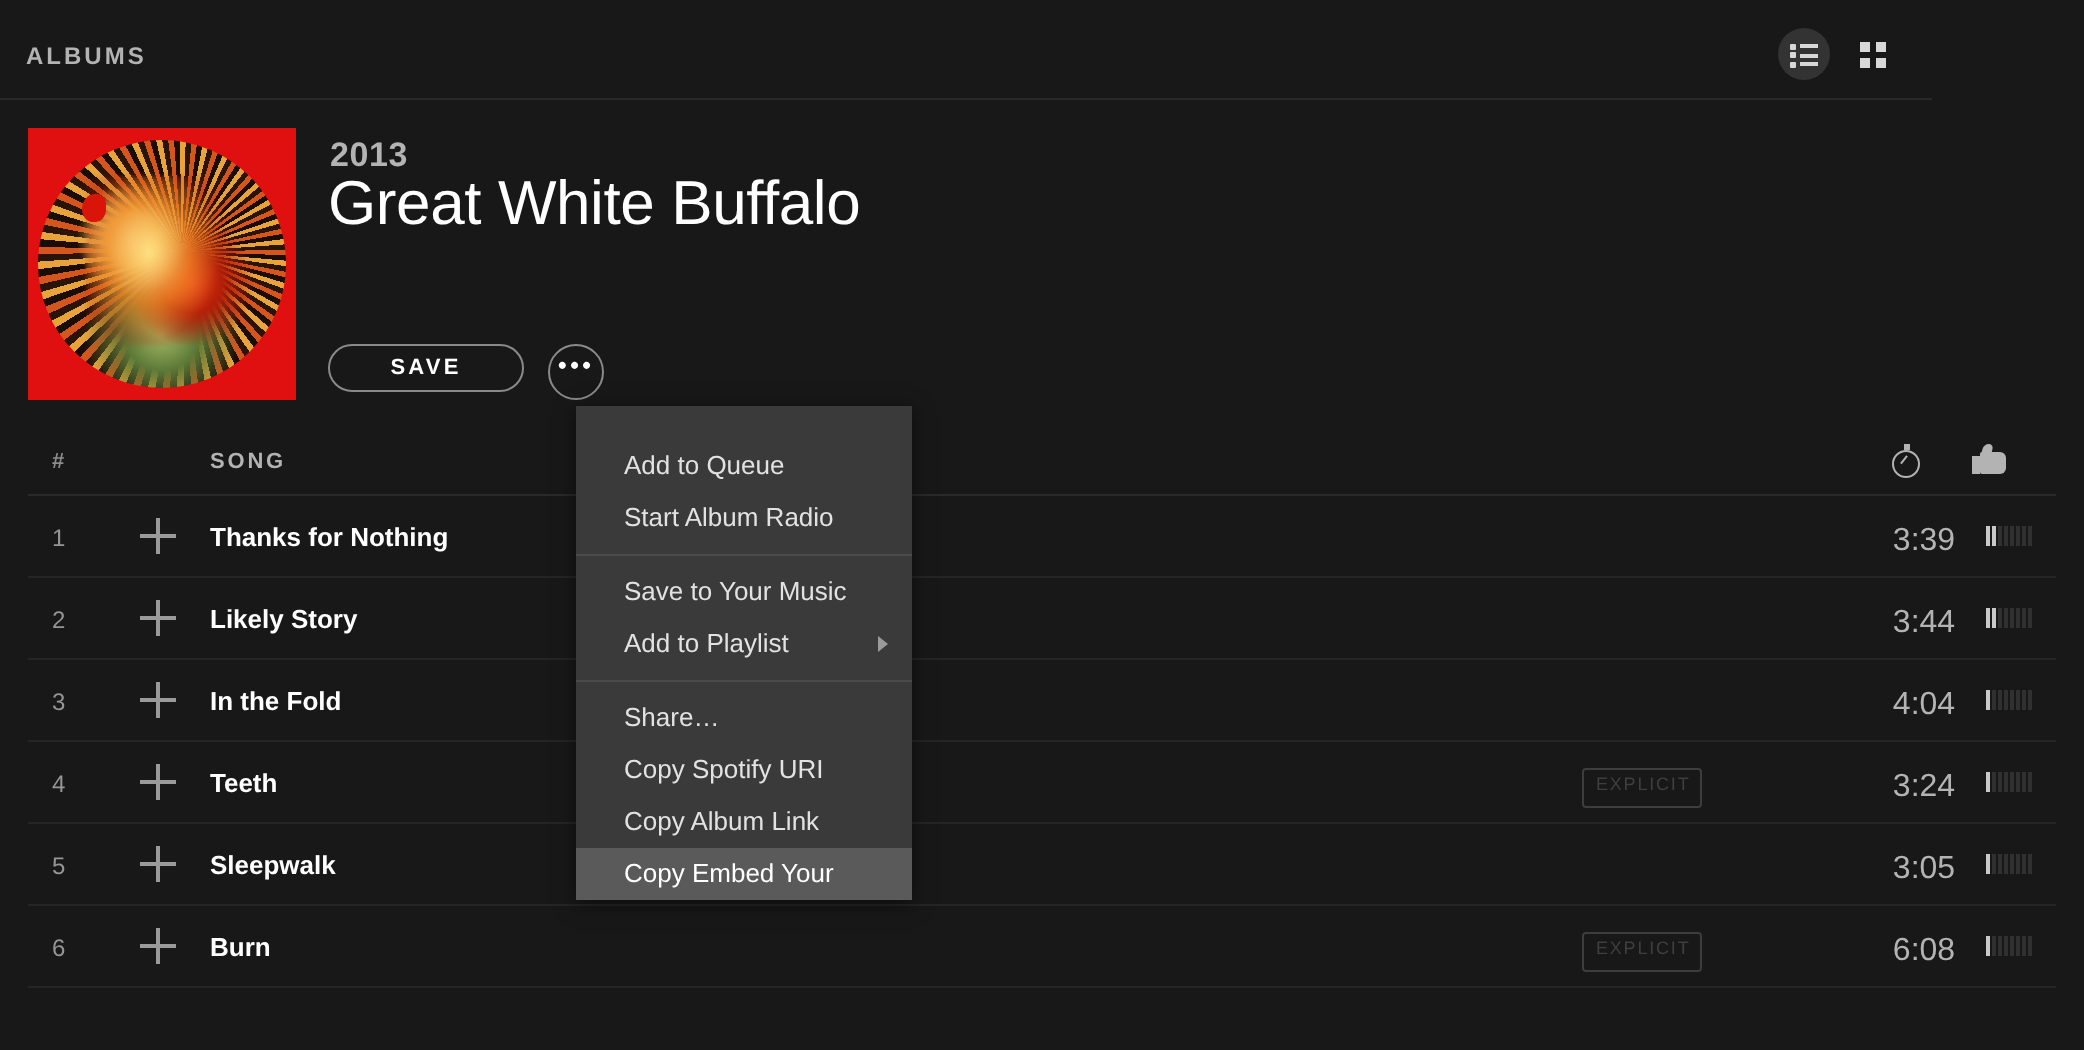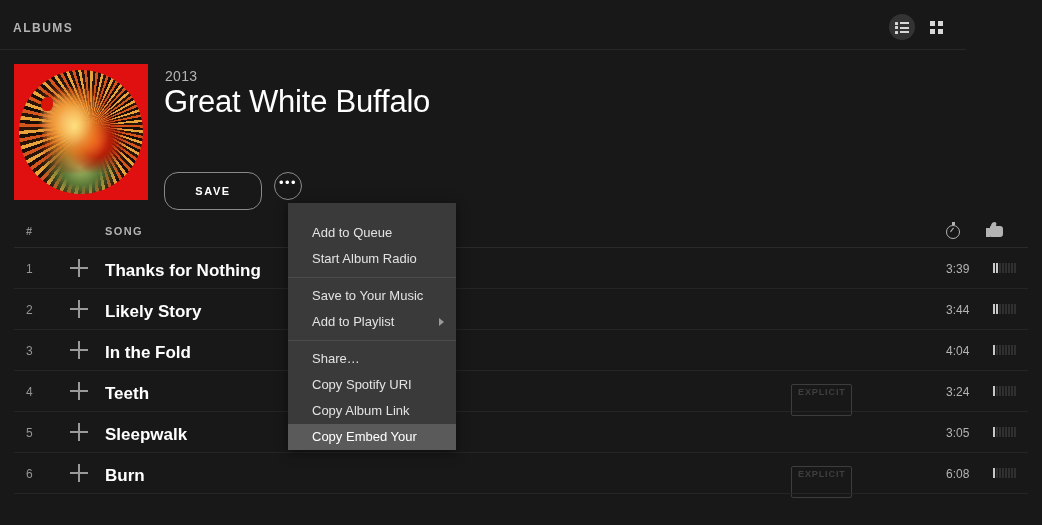--- a/index.html
+++ b/index.html
@@ -72,30 +72,30 @@
     background: radial-gradient(ellipse at 45% 45%, rgba(255,226,130,.95) 0%, rgba(242,140,40,.75) 38%, rgba(180,40,10,.25) 66%, rgba(0,0,0,0) 80%);
     filter: blur(1px);
   }
   .album-art .beak {
     position: absolute; left: 20%; top: 24%; width: 12px; height: 14px;
     background: #d81508; border-radius: 60% 40% 50% 50%;
   }
 
   .album-year {
     position: absolute; left: 165px; top: 68px;
-    font-size: 14px; color: #b3b3b3; font-weight: 400; letter-spacing: .3px;
+    font-size: 17px; color: #b3b3b3; font-weight: 700; letter-spacing: .3px;
   }
   .album-title {
     position: absolute; left: 164px; top: 84px;
     font-size: 31px; color: #ffffff; font-weight: 400; letter-spacing: -.2px;
   }
 
   .save-btn {
     position: absolute; left: 164px; top: 172px;
-    width: 98px; height: 38px; border: 1px solid #8a8a8a; border-radius: 14px;
+    width: 98px; height: 24px; border: 1px solid #8a8a8a; border-radius: 14px;
     background: transparent; color: #ffffff;
     font-size: 11px; font-weight: 700; letter-spacing: 1.6px;
     cursor: pointer; font-family: "Liberation Sans", sans-serif;
     display: flex; align-items: center; justify-content: center;
   }
   .more-btn {
     position: absolute; left: 274px; top: 172px;
     width: 28px; height: 28px; border: 1px solid #8a8a8a; border-radius: 50%;
     background: transparent; cursor: pointer;
     display: flex; align-items: center; justify-content: center;
@@ -153,31 +153,31 @@
     cursor: pointer;
   }
   .tr-add::before, .tr-add::after {
     content: ''; position: absolute; background: #9a9a9a;
   }
   .tr-add::before { left: 9px; top: 1px; width: 1.6px; height: 18px; }
   .tr-add::after  { left: 1px; top: 9px; width: 18px; height: 1.6px; }
 
   .tr-title {
     position: absolute; left: 91px; top: 13px;
-    font-size: 17px; color: #ffffff; font-weight: 700;
+    font-size: 13px; color: #ffffff; font-weight: 700;
   }
   .tr-explicit {
     position: absolute; left: 777px; top: 13px;
     border: 1px solid #3d3d3d; color: #3f3f3f;
-    font-size: 9px; letter-spacing: .9px; font-weight: 700;
-    padding: 2px 5px 18px 6px; border-radius: 2px;
+    font-size: 9px; letter-spacing: .9px; font-weight: 400;
+    padding: 2px 5px 6px 6px; border-radius: 2px;
   }
   .tr-time {
     position: absolute; left: 932px; top: 14px;
-    font-size: 12px; color: #b3b3b3; text-align: left; width: 32px;
+    font-size: 16px; color: #b3b3b3; text-align: center; width: 32px;
   }
   .tr-pop {
     position: absolute; left: 979px; top: 15px;
     display: flex; gap: 1px; align-items: center;
   }
   .tr-pop i { display: block; width: 2px; height: 10px; background: #303030; }
   .tr-pop i.on { background: #c9c9c9; }
 
   
   .ctx-menu {

